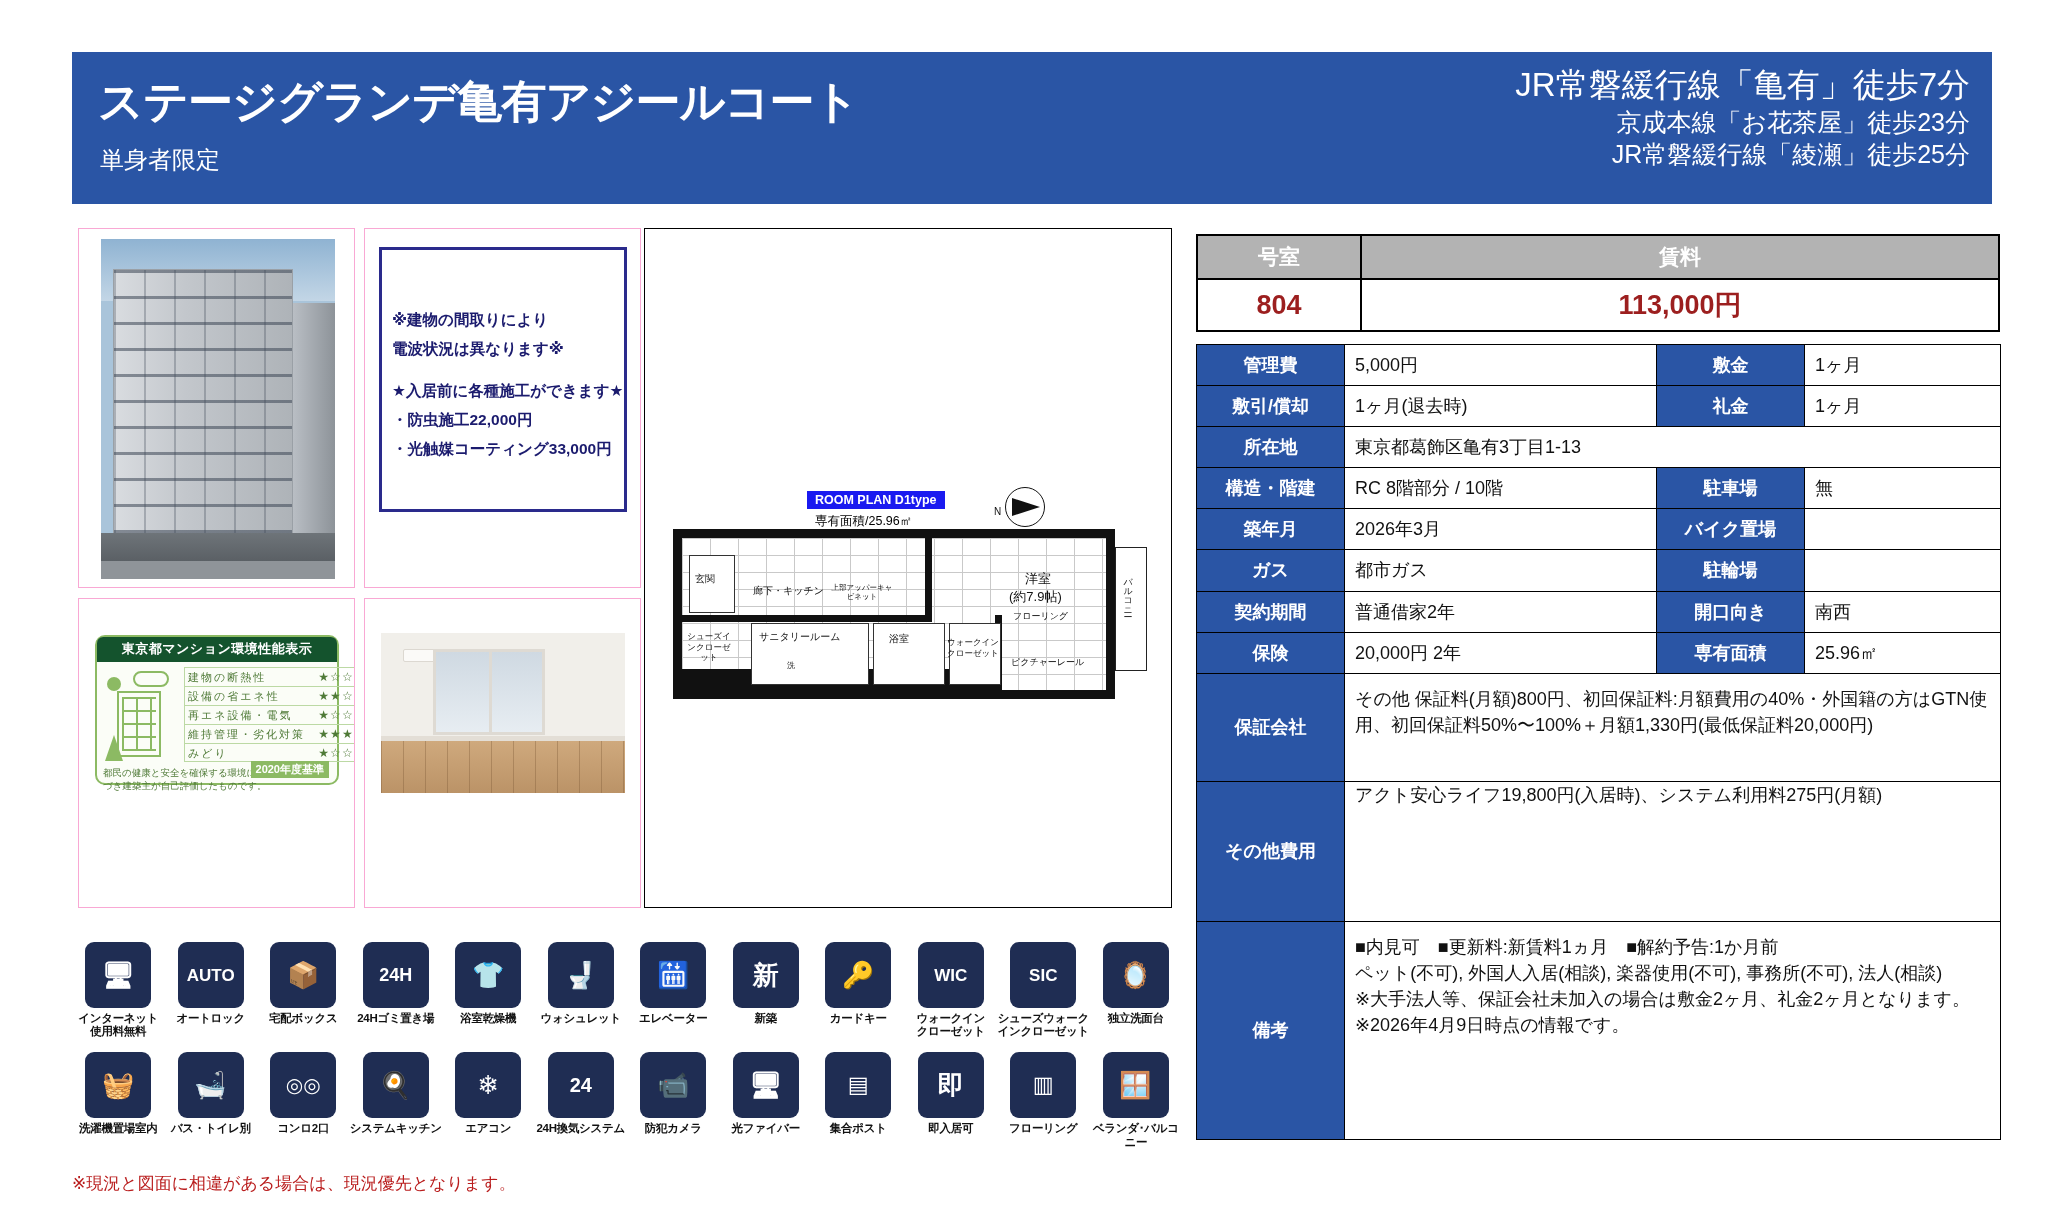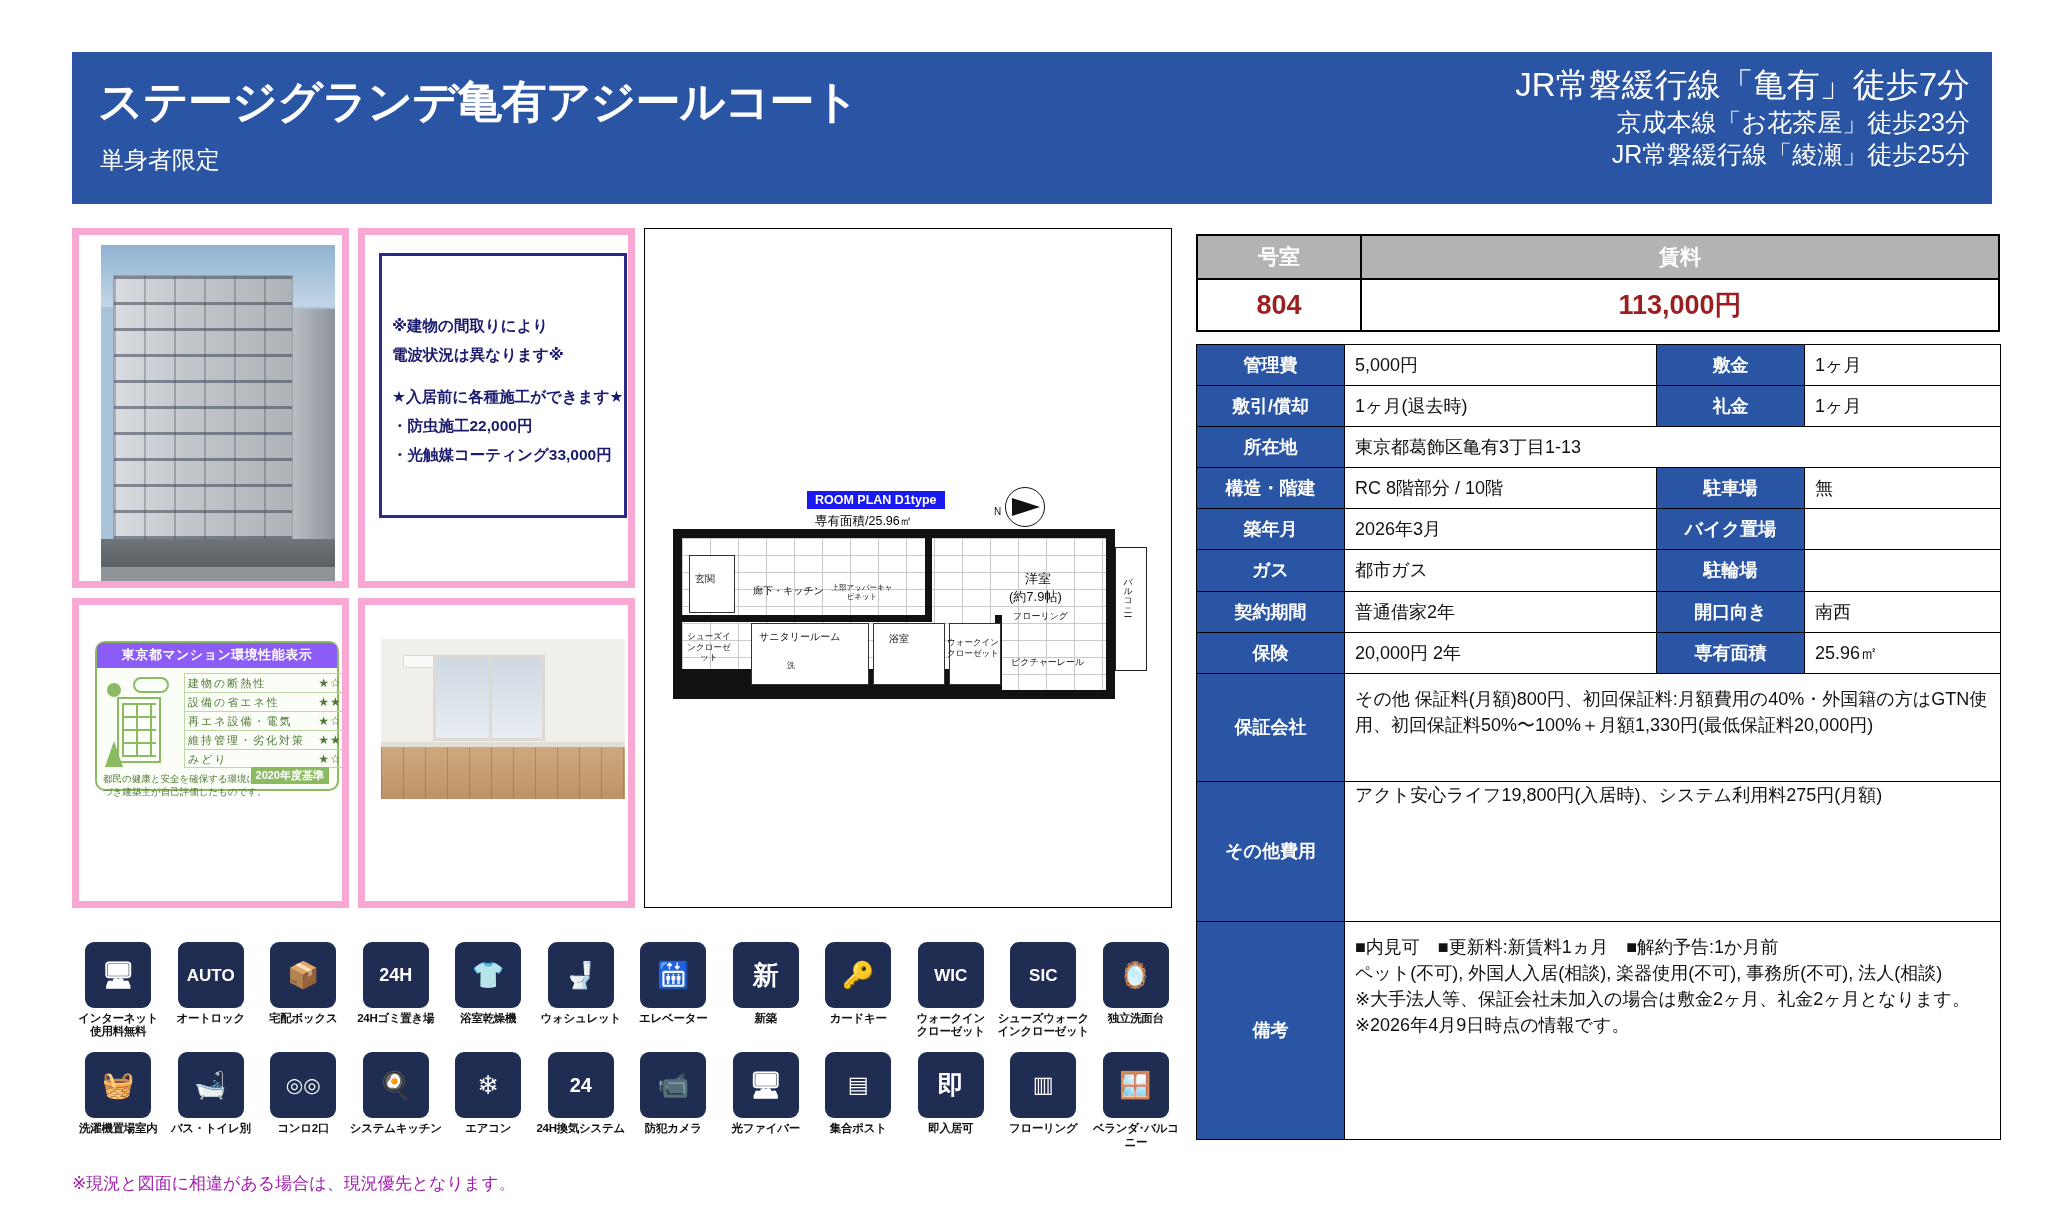--- a/index.html
+++ b/index.html
@@ -29,21 +29,21 @@
   }
   .stations {
     position: absolute; right: 22px; top: 12px;
     text-align: right; line-height: 1.28;
   }
   .station-main { font-size: 33px; font-weight: 400; white-space: nowrap; }
   .station-sub { font-size: 25px; font-weight: 400; white-space: nowrap; }
 
   
   .photo-box {
-    position: absolute; border: 7px solid #f9a8d4; background: #fff; overflow: hidden;
+    position: absolute; border: 1px solid #f9a8d4; background: #fff; overflow: hidden; margin-left: 6px;
   }
   .photo-building { left: 72px; top: 228px; width: 277px; height: 360px; }
   .bldg-img { position: absolute; left: 22px; top: 10px; width: 234px; height: 340px;
     background:
       linear-gradient(#7c9fc4 0%, #a9c4da 16%, #a9c4da 100%);
   }
   .bldg-sky { position: absolute; left: 0; top: 0; width: 100%; height: 62px;
     background: linear-gradient(#8fb3d2, #c3d6e6); }
   .bldg-body { position: absolute; left: 12px; top: 30px; width: 180px; height: 290px;
     background: linear-gradient(90deg,#d9dce0 0%, #c3c7cc 40%, #aeb3b8 100%);
@@ -64,21 +64,21 @@
   .photo-env { left: 72px; top: 598px; width: 277px; height: 310px; }
   .photo-room { left: 358px; top: 598px; width: 277px; height: 310px; }
   .photo-notice-outer { left: 358px; top: 228px; width: 277px; height: 360px; }
 
   
   .env-label {
     position: absolute; left: 16px; top: 36px; width: 244px; height: 150px;
     border: 2px solid #8cba63; border-radius: 10px; background: #fbfdf7;
   }
   .env-title {
-    background: #8b5cf6; color: #fff; font-size: 13px; font-weight: 700;
+    background: #14532d; color: #fff; font-size: 13px; font-weight: 700;
     text-align: center; padding: 3px 0 4px; letter-spacing: 0.5px;
     border-radius: 6px 6px 0 0;
   }
   .env-body { display: flex; padding: 5px 24px 0 6px; gap: 5px; }
   .env-pic { width: 76px; height: 96px; position: relative; flex: 0 0 auto; }
   .env-pic .sun { position: absolute; left: 4px; top: 10px; width: 14px; height: 14px;
     border-radius: 50%; background: #8cba63; }
   .env-pic .cloud { position: absolute; left: 30px; top: 4px; width: 36px; height: 16px;
     border: 2px solid #8cba63; border-radius: 10px; }
   .env-pic .bld { position: absolute; left: 14px; top: 24px; width: 44px; height: 66px;
@@ -179,21 +179,21 @@
     color: #fff; display: flex; align-items: center; justify-content: center;
     font-size: 26px; font-weight: 700; position: relative; overflow: hidden;
     text-align: center; line-height: 1;
   }
   .icon-label {
     margin-top: 4px; font-size: 11.5px; color: #111; text-align: center;
     line-height: 1.15; width: 92px; font-weight: 600; letter-spacing: -0.3px;
   }
   .icon-row + .icon-row { margin-top: 14px; }
   .disclaimer {
-    position: absolute; left: 72px; top: 1172px; font-size: 17px; color: #a21caf;
+    position: absolute; left: 72px; top: 1172px; font-size: 17px; color: #b91c1c;
   }
 
   
   .rent-table {
     position: absolute; left: 1196px; top: 234px; width: 804px;
     border-collapse: collapse;
   }
   .rent-table th, .rent-table td {
     border: 2px solid #000; text-align: center; font-size: 22px; padding: 7px 0;
   }

